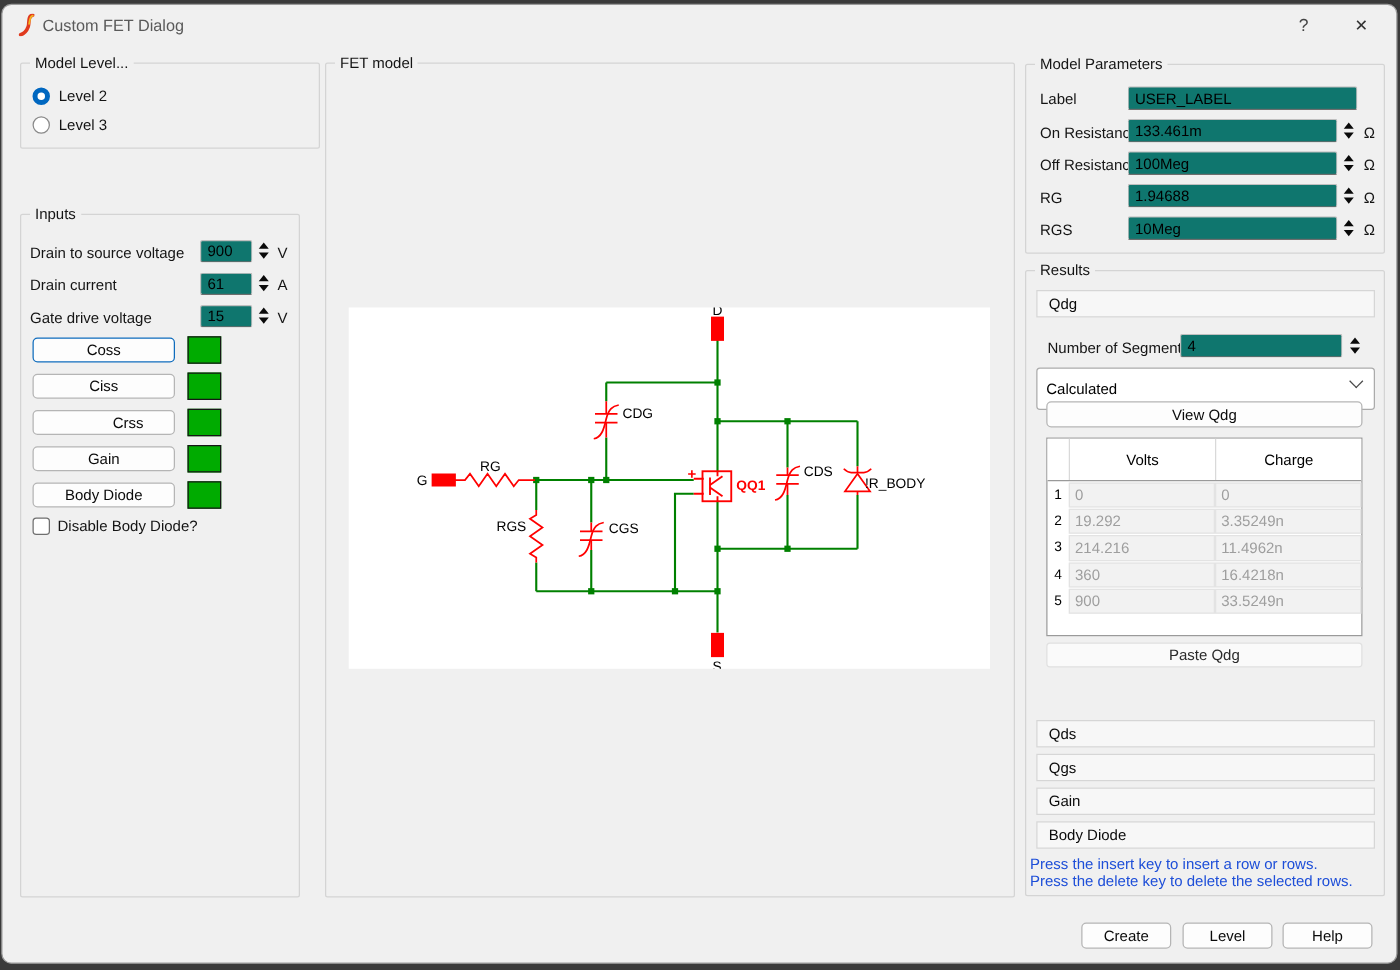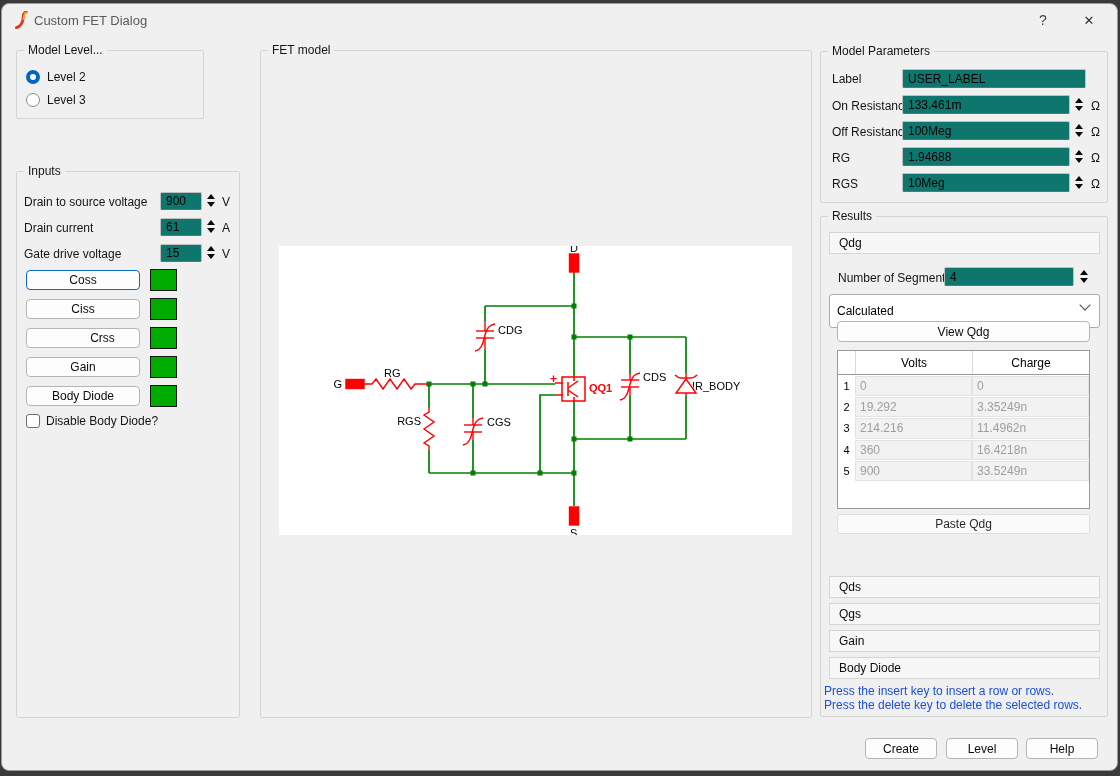--- a/index.html
+++ b/index.html
@@ -65,21 +65,21 @@
   .dropdown { position:absolute; left:827px; top:290px; width:271px; height:34px; background:#fff;
               border:1px solid #ababab; border-radius:3px; font-size:12px; color:#000;
               display:flex; align-items:center; padding:0 7px; }
   .chev { position:absolute; right:10px; top:6px; width:8px; height:8px;
           border-left:1.4px solid #4a4a4a; border-bottom:1.4px solid #4a4a4a;
           transform:rotate(-45deg); }
 
   
   .qtable { position:absolute; left:835px; top:346px; width:253px; height:159px; background:#fff;
             border:1px solid #9a9a9a; }
-  .q-head { display:flex; height:24px; border-bottom:1px solid #9a9a9a; background:#fff; }
+  .q-head { display:flex; height:34px; border-bottom:1px solid #9a9a9a; background:#fff; }
   .q-head .c0 { width:17px; }
   .q-head .ch { flex:1; border-left:1px solid #d9d9d9; display:flex; align-items:center;
                 justify-content:center; font-size:12px; color:#000; }
   .q-row { display:flex; height:21.4px; }
   .q-row .rn { width:17px; display:flex; align-items:center; justify-content:center;
                font-size:11px; color:#000; }
   .q-row .cell { flex:1; background:#f2f2f2; border:1px solid #e3e3e3; margin:0.5px 0.5px 0.5px 0;
                  color:#9e9e9e; font-size:12px; display:flex; align-items:center; padding-left:4px; }
 
   .flatbtn { position:absolute; left:835px; width:253px; height:20px; background:#fafafa;
@@ -96,21 +96,21 @@
   <div class="titlebar">
     <svg class="app-icon" viewBox="0 0 16 20">
       <path d="M13.2 1.2 C8.6 1.8 10.4 8.2 9.2 11.4 C8.0 14.8 5.6 17.6 2.4 18.6" fill="none" stroke="#e03a1e" stroke-width="3.2" stroke-linecap="round"></path>
       <path d="M13.2 1.6 C10.6 2.2 10.6 6.0 10.0 9.0" fill="none" stroke="#f3b71f" stroke-width="1.6" stroke-linecap="round"></path>
     </svg>
     <span class="title-text">Custom FET Dialog</span>
     <div class="cap-btn cap-help">?</div>
     <div class="cap-btn cap-close">✕</div>
   </div>
 
-  <div class="group" style="left:14px; top:46px; width:188px; height:69px;">
+  <div class="group" style="left:14px; top:46px; width:240px; height:69px;">
     <span class="group-title">Model Level...</span>
   </div>
   <div class="radio-row" style="left:24px; top:66px;">
     <span class="radio sel"></span>
     <span class="radio-label">Level 2</span>
   </div>
   <div class="radio-row" style="left:24px; top:89px;">
     <span class="radio unsel"></span>
     <span class="radio-label">Level 3</span>
   </div>

